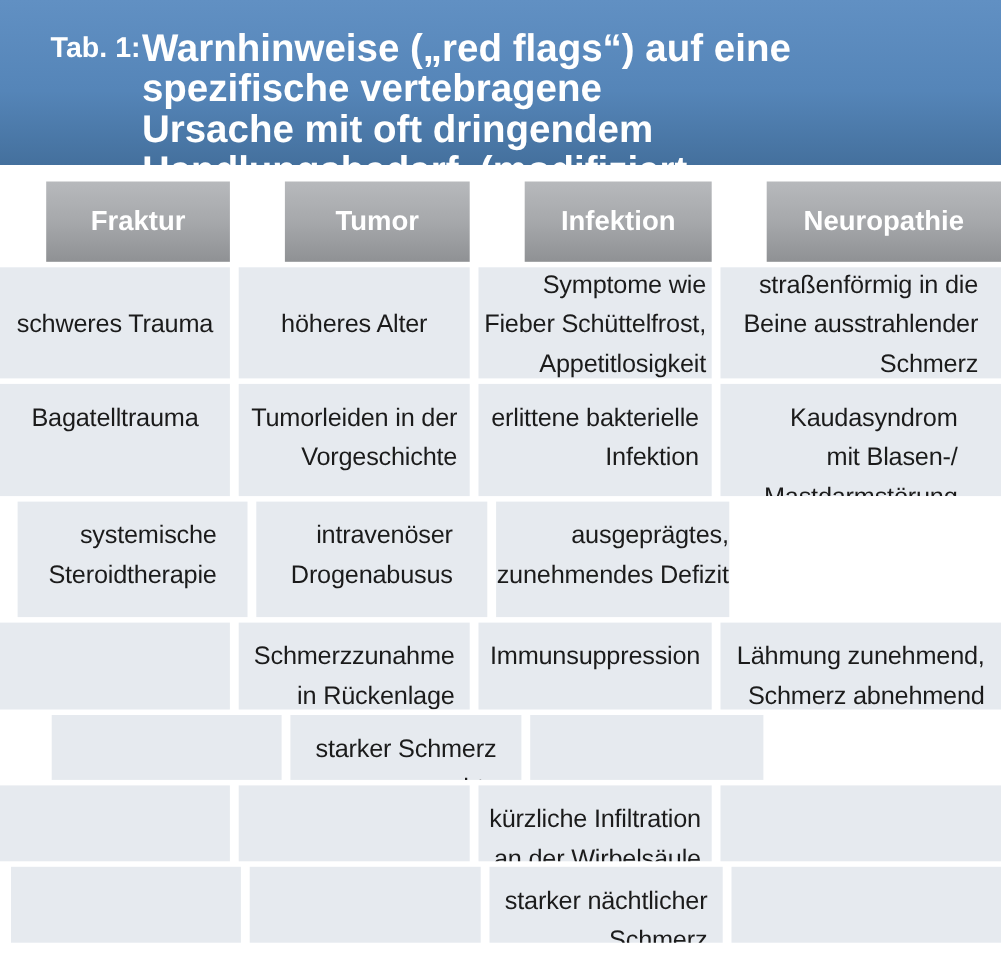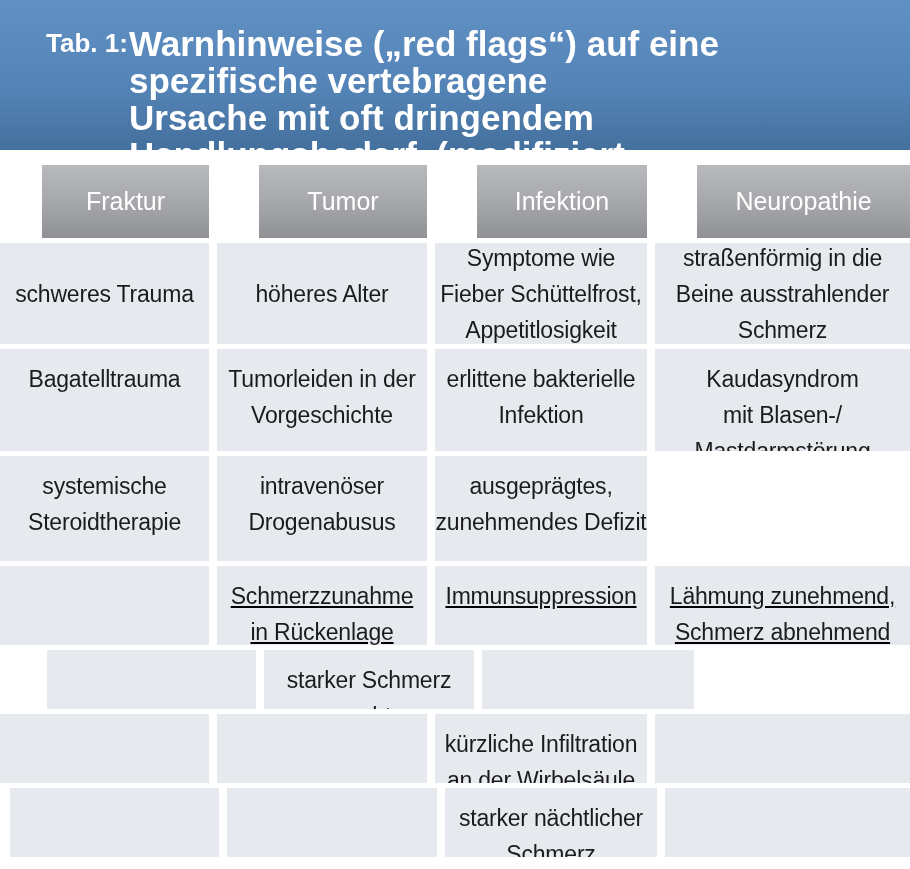--- a/index.html
+++ b/index.html
@@ -45,21 +45,21 @@
     column-gap: 8px;
     margin-bottom: 5px;
   }
   .grid-row:last-child { margin-bottom: 0; }
 
   
   .header-row { height: 73px; }
   .header-cell {
     background: linear-gradient(180deg, #b7b9bc 0%, #a6a8ab 50%, #8f9194 100%);
     color: #ffffff;
-    font-weight: normal;
+    font-weight: bold;
     font-size: 25px;
     display: flex;
     align-items: center;
     justify-content: center;
     white-space: pre;
     margin-left: 42px;
   }
 
   
   .cell {
@@ -70,29 +70,29 @@
     box-sizing: border-box;
     padding-top: 12px;
     overflow: hidden;
   }
   .row-center .cell { align-items: center; padding-top: 0; }
   .cell-text {
     color: #1b1b1b;
     font-size: 23px;
     line-height: 36px;
     letter-spacing: -0.2px;
-    text-align: center;
+    text-align: right;
     white-space: pre;
   }
 
   
   .h1 { height: 101px; }
   .h2 { height: 102px; }
-  .h3 { height: 105px; }
-  .h4 { height: 79px; text-decoration: underline; }
+  .h3 { height: 105px; margin-left: 16px; }
+  .h4 { height: 79px; }
   .h5 { height: 59px; padding-left: 47px; }
   .h6 { height: 69px; }
   .h7 { height: 69px; padding-left: 10px; }
 </style>
 </head>
 <body>
 
 <div class="figure">
 
   <div class="caption-bar">

